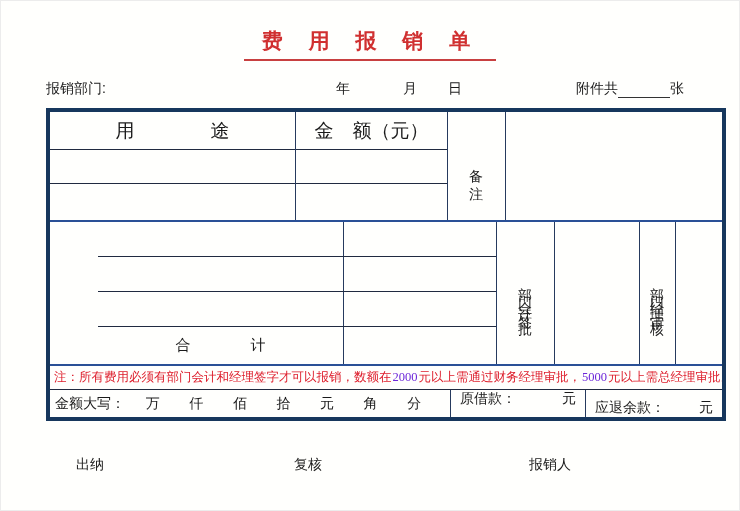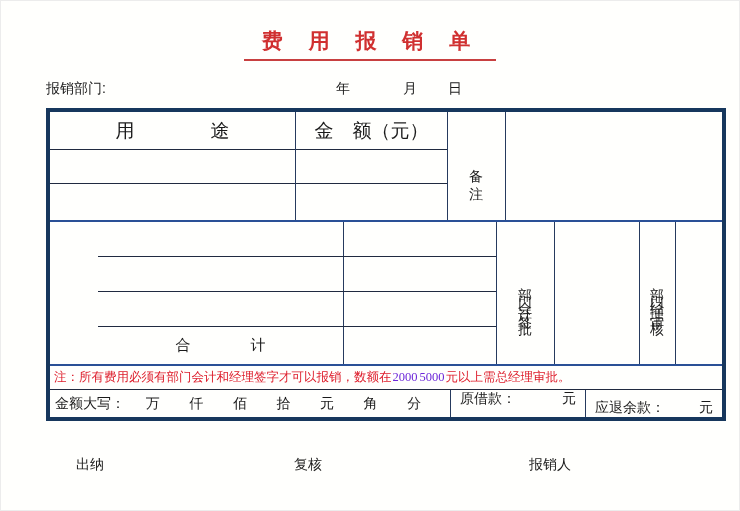--- a/index.html
+++ b/index.html
@@ -75,20 +75,21 @@
 
   <div class="title-wrap">
     <span class="title">费 用 报 销 单</span>
   </div>
 
   <div class="meta">
     <span class="dept">报销部门:</span>
     <span class="y">年</span>
     <span class="m">月</span>
     <span class="d">日</span>
+    <span class="attach"><span>附件共</span><span class="blank"></span><span>张</span></span>
   </div>
 
   <div class="tbl">
 
     <div class="sec1">
       <div class="colA">
         <div class="hcell">用　　　　途</div>
         <div class="r"></div>
         <div class="r rlast"></div>
       </div>
@@ -128,20 +129,21 @@
       <div class="colD2"></div>
       <div class="colE2">
         <span class="vlabel vl6">部门经理审核</span>
       </div>
       <div class="colF2"></div>
     </div>
 
     <div class="note">
       <span>注：所有费用必须有部门会计和经理签字才可以报销，数额在 </span>
         <span class="num">2000</span>
+        <span> 元以上需通过财务经理审批，</span>
         <span class="num">5000</span>
         <span> 元以上需总经理审批。</span>
     </div>
 
     <div class="amount">
       <div class="caps">
         <span>金额大写：</span>
         <span class="units">
           <span>万</span>
           <span>仟</span>

